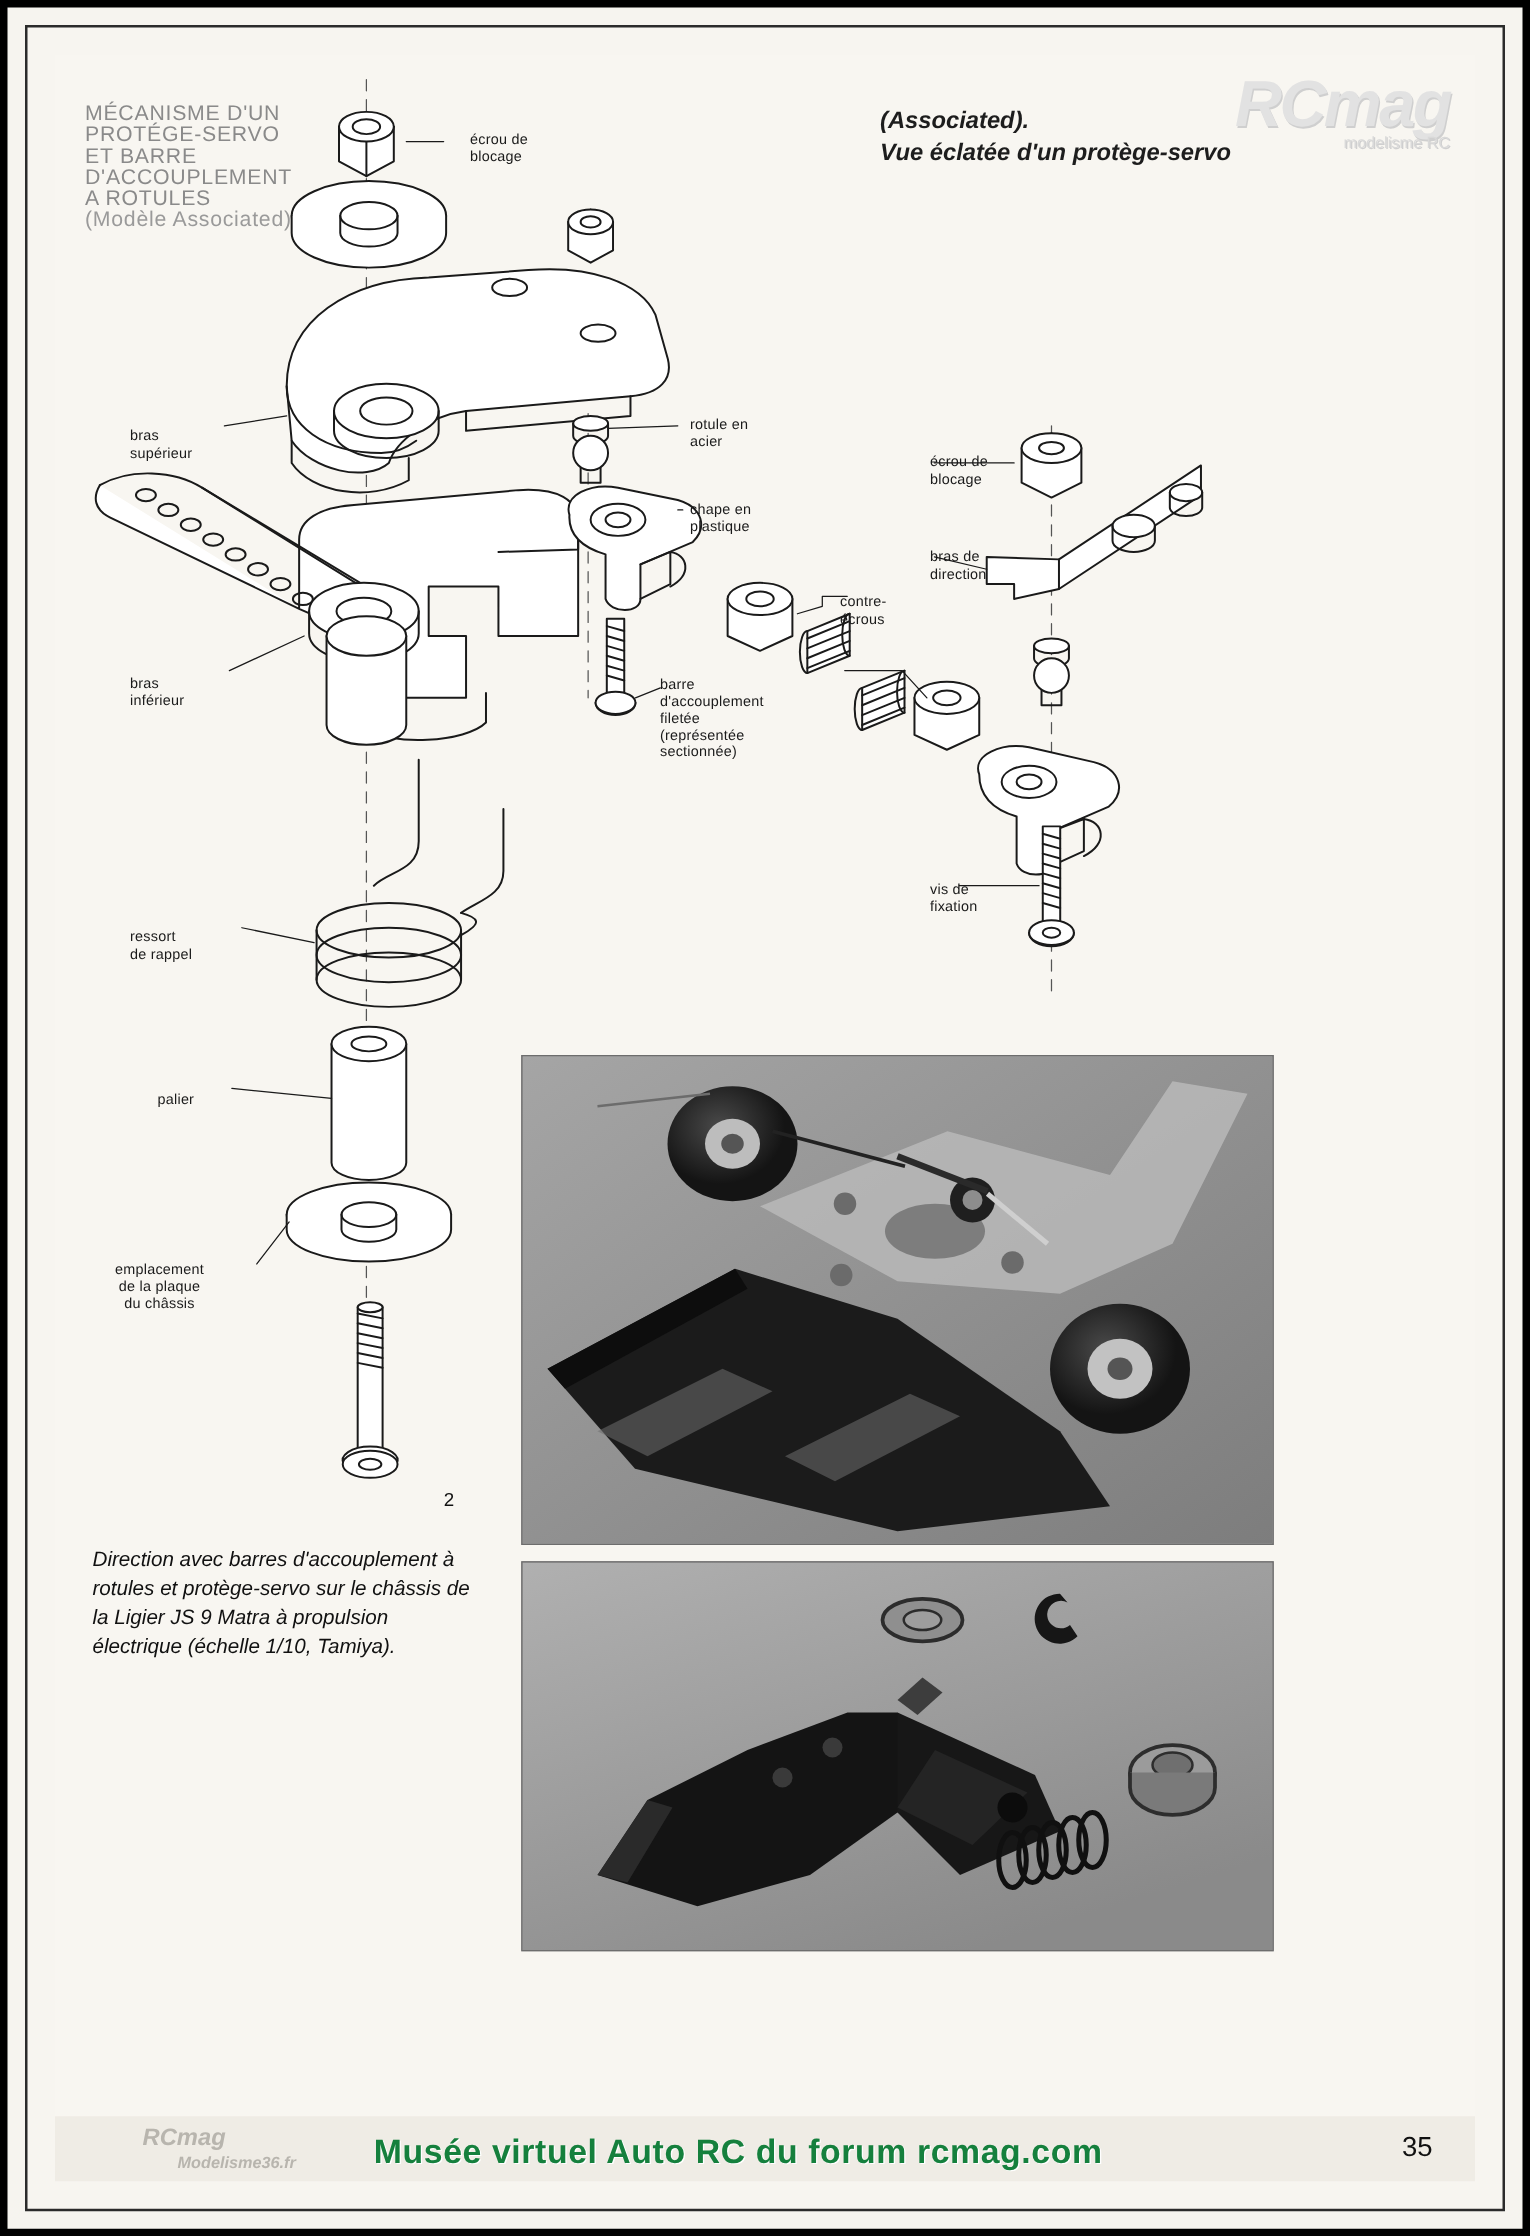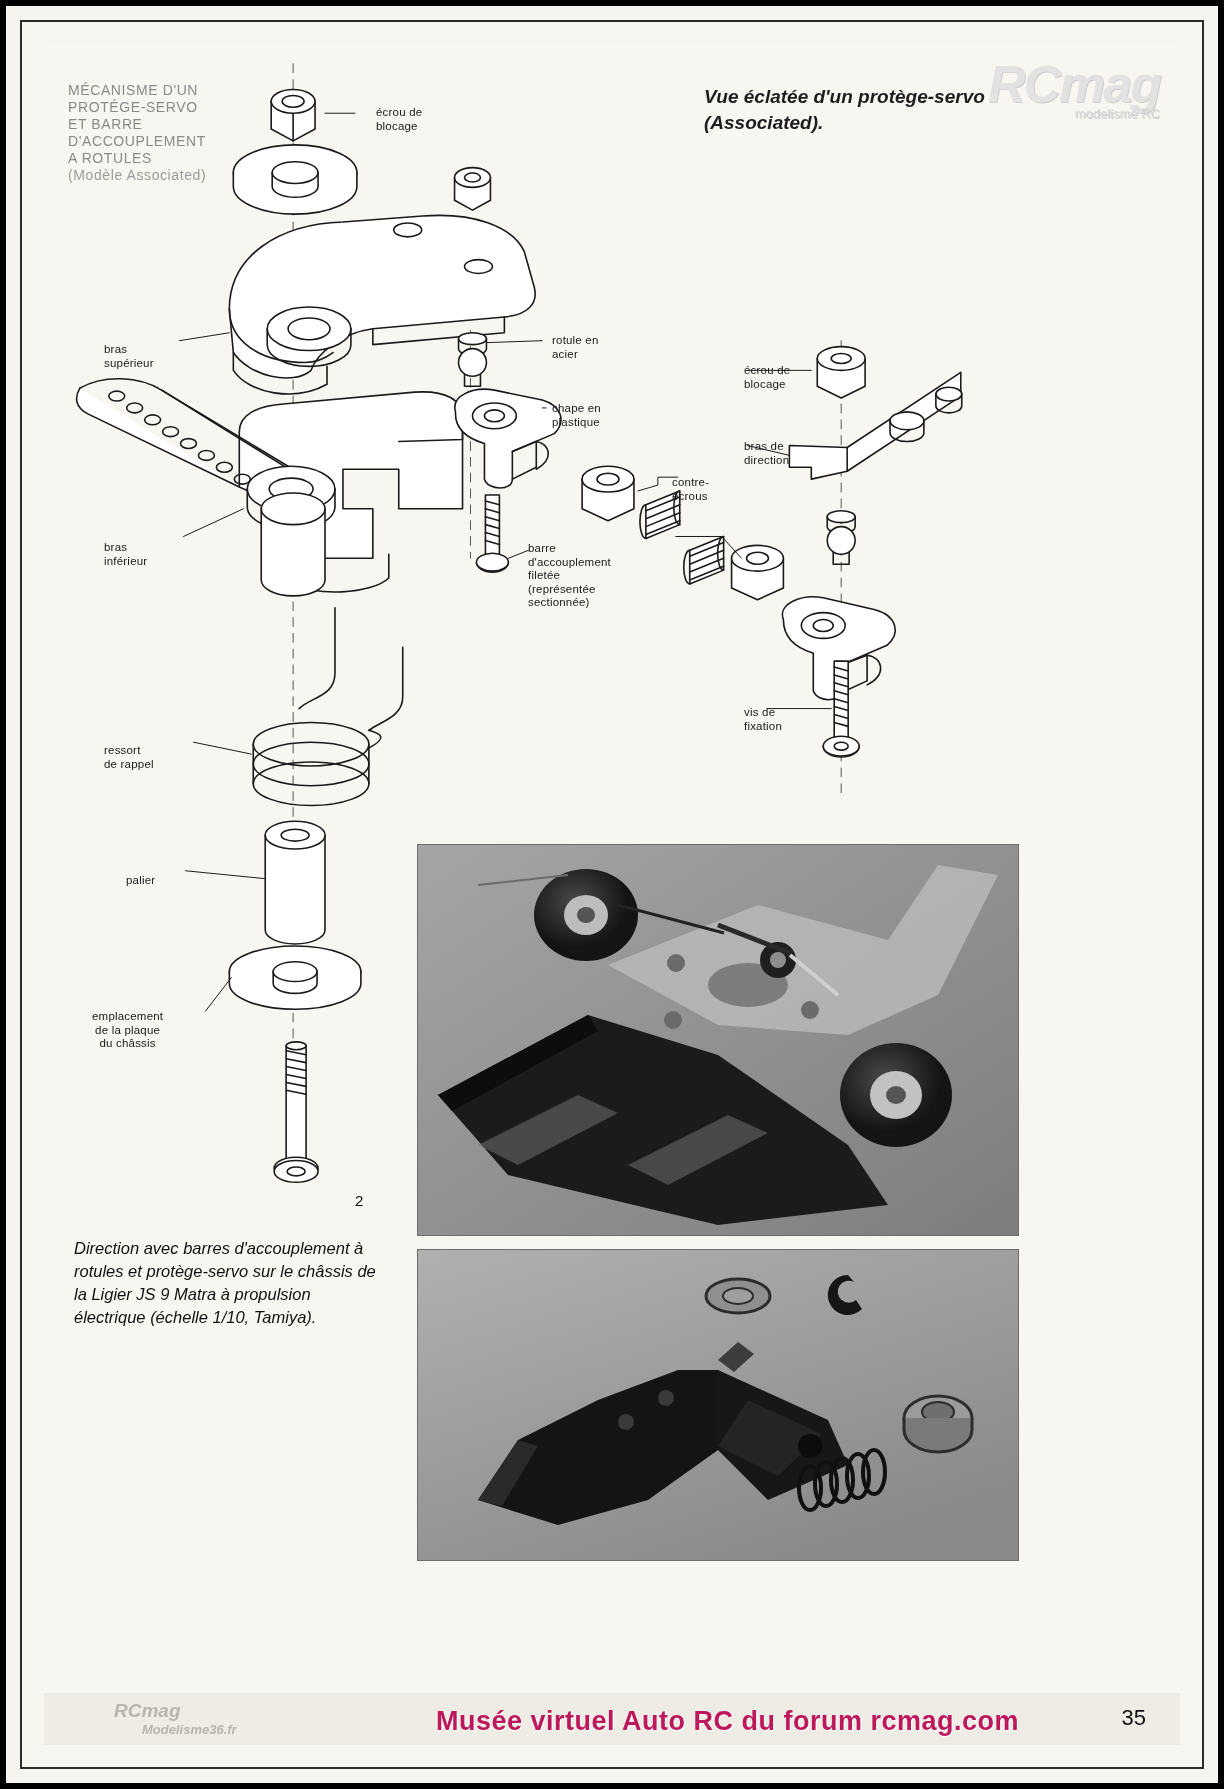--- a/index.html
+++ b/index.html
@@ -18,21 +18,21 @@
     box-sizing:border-box;
   }
   .sheet{
     position:absolute;left:22px;top:22px;right:22px;bottom:22px;
     background:#f8f6f1;
     box-sizing:border-box;
   }
   
   .title-left{
     position:absolute;left:24px;top:38px;width:230px;
-    font-size:14px;line-height:17px;letter-spacing:.6px;
+    font-size:17px;line-height:17px;letter-spacing:.6px;
     color:#8a8a8a;font-family:"Liberation Sans",sans-serif;
   }
   .title-left .sub{color:#9a9a9a;}
   .title-right{
     position:absolute;left:660px;top:40px;width:400px;
     font-size:19px;line-height:26px;font-style:italic;font-weight:bold;
     color:#1d1d1d;font-family:"Liberation Sans",sans-serif;
   }
   .caption{
     position:absolute;left:30px;top:1193px;width:310px;
@@ -69,22 +69,22 @@
     position:absolute;left:0;right:0;bottom:0;height:52px;
     background:#efece5;
   }
   .wm-foot-left{
     position:absolute;left:70px;bottom:6px;
     font-size:19px;font-weight:bold;font-style:italic;color:#b8b5ae;
     line-height:19px;font-family:"Liberation Sans",sans-serif;
   }
   .wm-foot-left small{display:block;font-size:13px;font-style:italic;font-weight:bold;color:#b8b5ae;margin-left:28px;}
   .wm-foot-center{
-    position:absolute;left:255px;bottom:8px;width:720px;text-align:right;
-    font-size:27px;font-weight:bold;color:#be185d;
+    position:absolute;left:255px;bottom:8px;width:720px;text-align:left;
+    font-size:27px;font-weight:bold;color:#15803d;
     font-family:"Liberation Sans",sans-serif;letter-spacing:.5px;
     text-shadow:1px 1px 0 #fff;
   }
   .pagenum{
     position:absolute;right:34px;bottom:14px;font-size:22px;color:#111;margin-top:48px;
   }
   .fig2{position:absolute;left:311px;top:1148px;font-size:15px;color:#111;}
 </style>
 </head>
 <body>
@@ -101,22 +101,22 @@
     <div class="title-left">
       <div>MÉCANISME D'UN</div>
       <div>PROTÉGE-SERVO</div>
       <div>ET BARRE</div>
       <div>D'ACCOUPLEMENT</div>
       <div>A ROTULES</div>
       <div class="sub">(Modèle Associated)</div>
     </div>
 
     <div class="title-right">
+      <div>(Associated).</div>
       <div>Vue éclatée d'un protège-servo</div>
-      <div>(Associated).</div>
     </div>
 
     <svg class="draw" viewBox="0 0 1140 1720" preserveAspectRatio="none">
       <g fill="none" stroke="#1a1a1a" stroke-width="1.6" stroke-linejoin="round" stroke-linecap="round">
 
         <path d="M250 20 L250 1150" stroke="#555" stroke-width="1" stroke-dasharray="9 7"></path>
 
         <path d="M428 290 L428 520" stroke="#555" stroke-width="1" stroke-dasharray="9 7"></path>
 
         <path d="M800 300 L800 760" stroke="#555" stroke-width="1" stroke-dasharray="9 7"></path>

